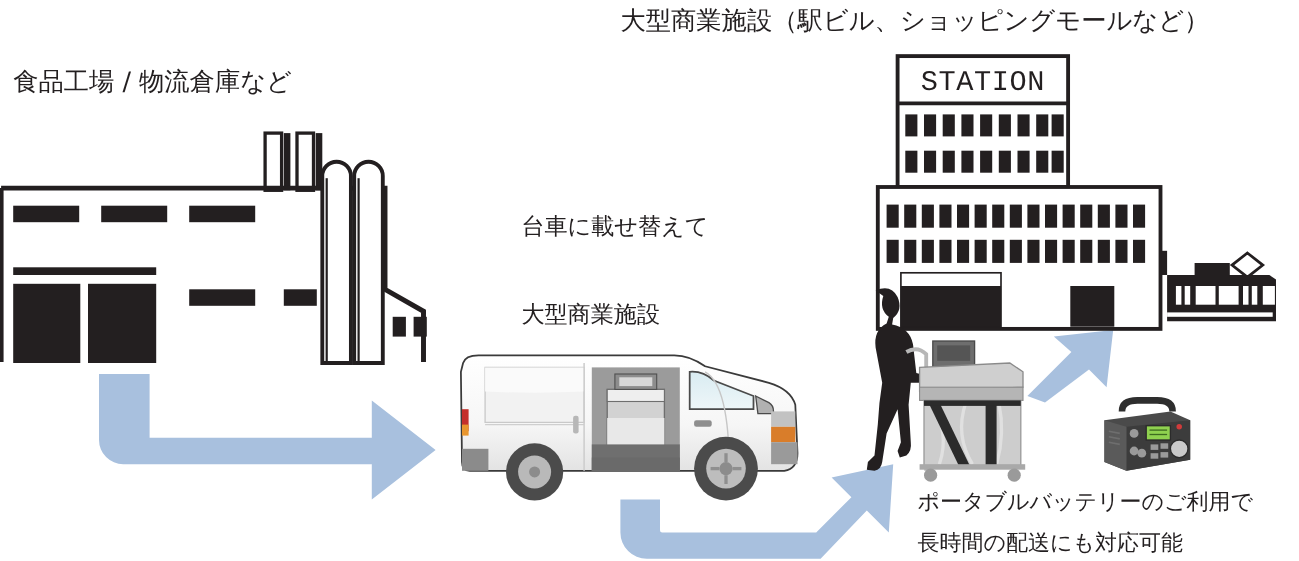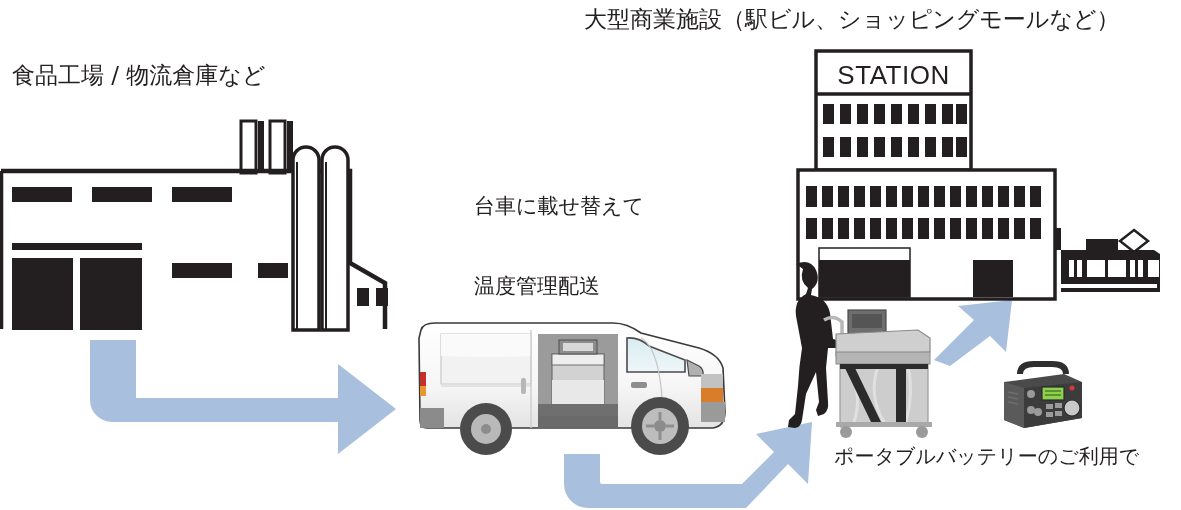--- a/index.html
+++ b/index.html
@@ -29,28 +29,29 @@
   .label-lg { font-size: 23px; }
   .label-md { font-size: 21px; }
   .label-sm { font-size: 20px; text-align: right; }
   svg { display: block; overflow: visible; }
 </style>
 </head>
 <body>
 
 <div id="canvas">
 
-  <div class="abs jp label-lg" style="left:584px; top:2px;">大型商業施設（駅ビル、ショッピングモールなど）</div>
+  <div class="abs jp label-lg" style="left:564px; top:2px;">大型商業施設（駅ビル、ショッピングモールなど）</div>
 
   <div class="abs jp label-md" style="left:474px; top:190px;">台車に載せ替えて</div>
 
   <div class="abs jp label-lg" style="left:12px; top:58px;">食品工場 / 物流倉庫など</div>
-  <div class="abs jp label-md" style="left:474px; top:270px;">温度管理配送</div>
+  <div class="abs jp label-md" style="left:474px; top:270px;">大型商業施設</div>
 
   <div class="abs jp label-sm" style="left:834px; top:441px;">ポータブルバッテリーのご利用で</div>
+  <div class="abs jp label-sm" style="left:834px; top:478px;">長時間の配送にも対応可能</div>
 
   <div class="abs" style="left:0px; top:115px;">
     <svg width="400" height="215" viewBox="0 0 400 215">
       <g>
         <rect x="241" y="6" width="15" height="52" fill="#fff" stroke="#231f20" stroke-width="3"></rect>
         <rect x="258" y="6" width="6" height="52" fill="#231f20"></rect>
         <rect x="270" y="6" width="15" height="52" fill="#fff" stroke="#231f20" stroke-width="3"></rect>
         <rect x="287" y="6" width="6" height="52" fill="#231f20"></rect>
       </g>
       <path d="M1,56 L350,56 L350,148 L385,168 L385,214" fill="none" stroke="#231f20" stroke-width="4.5"></path>
@@ -163,21 +164,21 @@
         <rect x="235" y="170" width="11" height="21"></rect>
       </g>
       <g>
         <rect x="24" y="200" width="91" height="49" fill="#fff" stroke="#231f20" stroke-width="1.5"></rect>
         <rect x="24" y="212" width="91" height="37" fill="#231f20"></rect>
       </g>
       <rect x="178" y="212" width="40" height="37" fill="#231f20"></rect>
     </svg>
     <div class="abs jp" style="left:41px; top:7px; width:115px; text-align:center;
                                font-size:26px; letter-spacing:0.5px;
-                               font-family:Liberation Sans, sans-serif;">STATION</div>
+                               font-family:Liberation Mono, monospace;">STATION</div>
   </div>
 
   <div class="abs" style="left:1056px; top:228px;">
     <svg width="112" height="72" viewBox="0 0 112 72">
       <rect x="0" y="0" width="5" height="22" fill="#231f20"></rect>
       <path d="M30,11 L62,11 L62,22 L30,22 Z" fill="#231f20"></path>
       <path d="M78,2 L92,13 L78,24 L64,13 Z" fill="none" stroke="#231f20" stroke-width="2.5"></path>
       <path d="M5,22 L98,22 L104,26 L104,64 L5,64 Z" fill="#231f20"></path>
       <g fill="#ffffff">
         <rect x="13" y="32" width="5" height="17"></rect>

